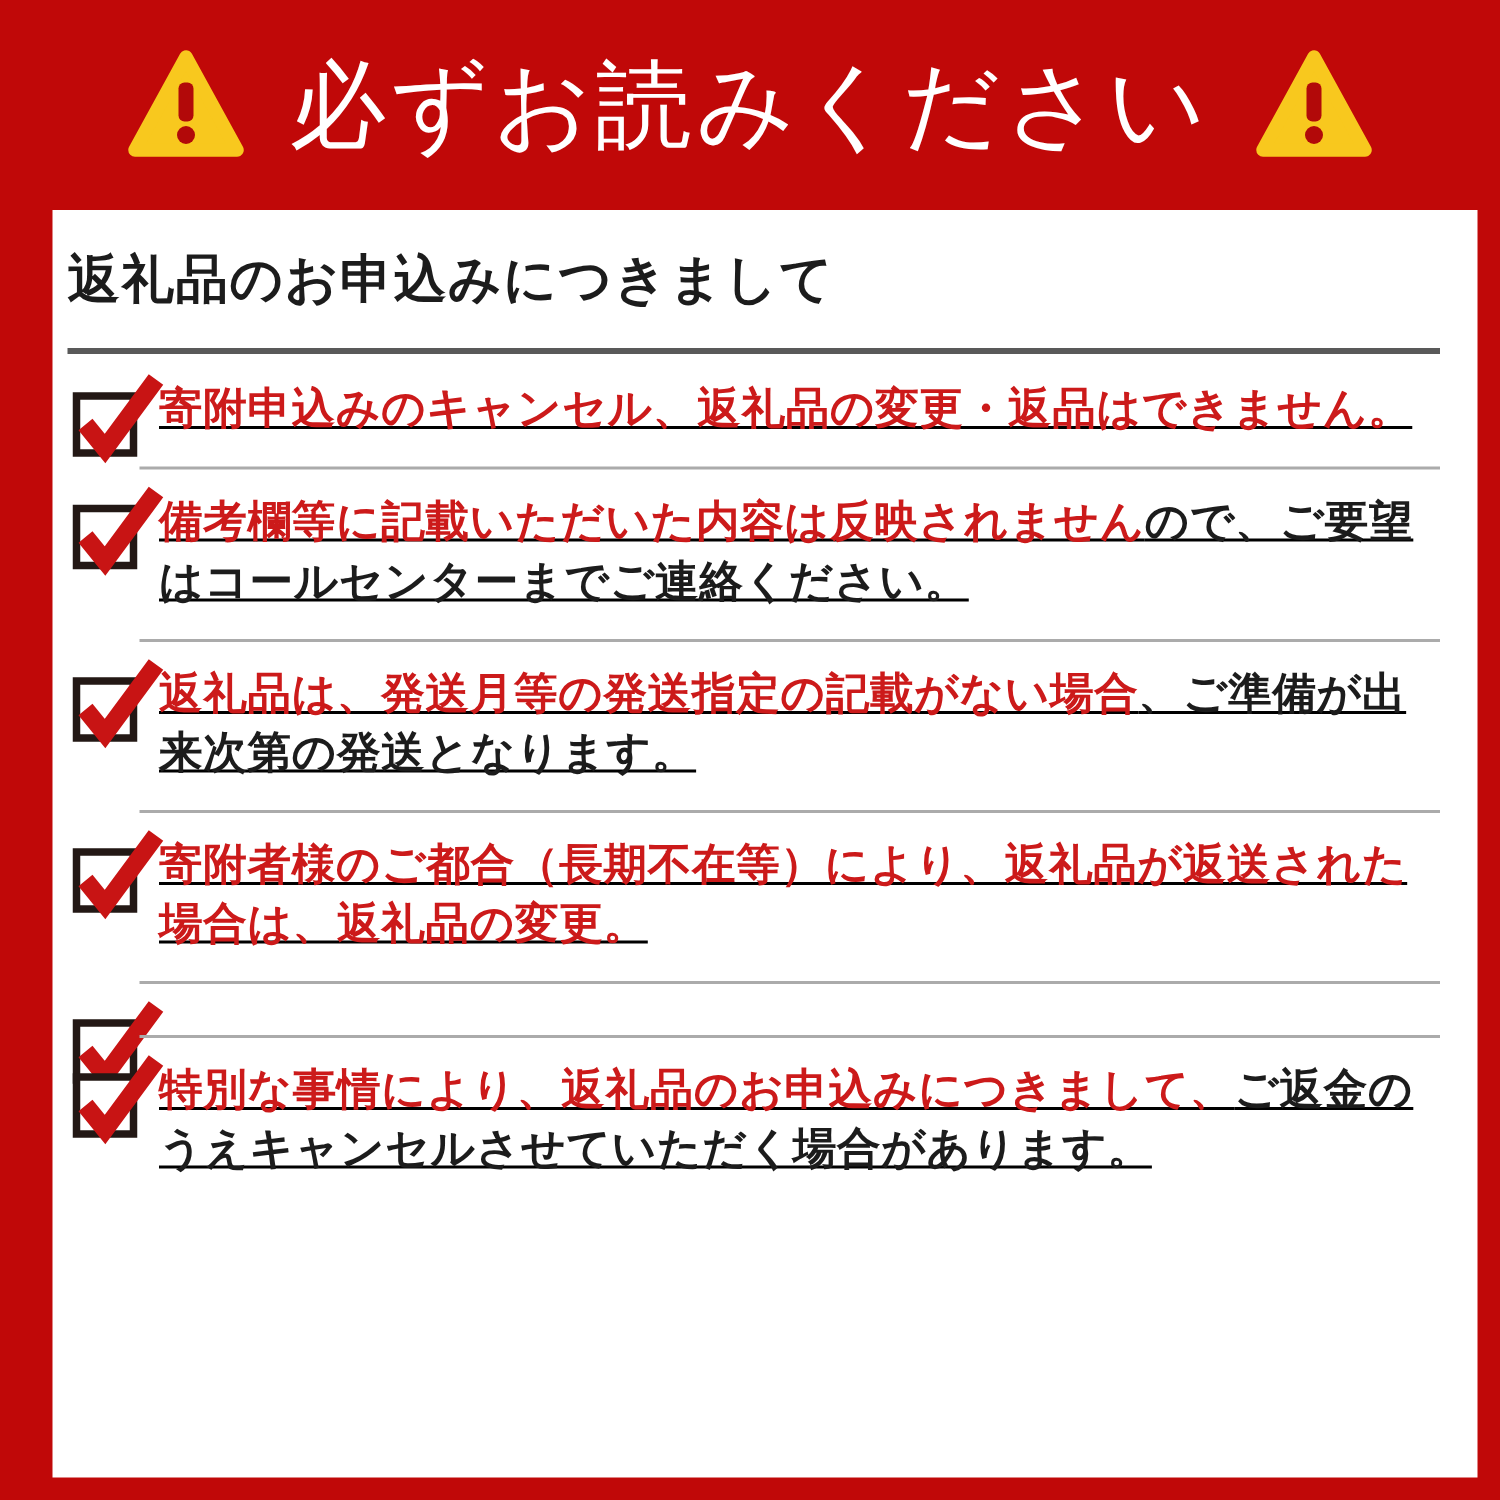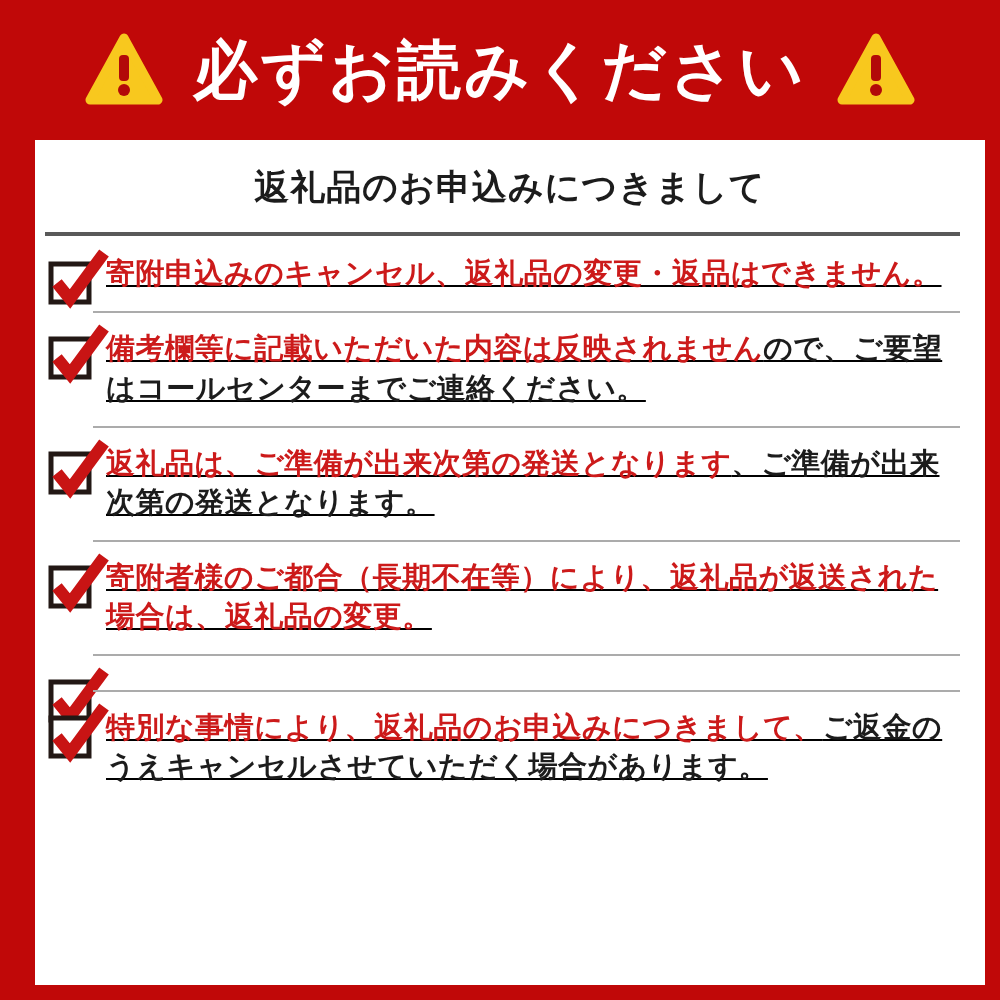--- a/index.html
+++ b/index.html
@@ -7,31 +7,31 @@
     width:1000px;height:1000px;position:relative;
     background:#c00808;
     font-family:"Liberation Sans","DejaVu Sans",sans-serif;
     overflow:hidden;
   }
   
   .header{
     height:140px;display:flex;align-items:center;justify-content:center;gap:30px;
   }
   .header h1{
-    margin:0;color:#ffffff;font-size:64px;font-weight:700;letter-spacing:3px;line-height:1;
+    margin:0;color:#ffffff;font-size:64px;font-weight:400;letter-spacing:3px;line-height:1;
   }
   .tri-icon{width:78px;height:74px;display:block;}
   
   .panel{
     position:absolute;left:35px;right:15px;top:140px;bottom:15px;
     background:#ffffff;box-sizing:border-box;
     padding:0;
   }
   .intro{
-    text-align:center;margin:0;padding:20px 10px 0 10px;
+    margin:0;padding:20px 10px 0 10px;
   }
   .intro p{
     margin:0;font-size:35px;font-weight:bold;color:#1c1c1c;line-height:1.55;letter-spacing:1px;
   }
   .intro-divider{
     border:none;height:4px;background:#595959;margin:18px 25px 0 10px;
   }
   
   ul.checklist{list-style:none;margin:0;padding:0 25px 0 13px;}
   ul.checklist li{
@@ -97,21 +97,21 @@
       <p class="item-text"><span style="color: rgb(204, 26, 26);">備考欄等に記載いただいた内容は反映されません</span><span style="color: rgb(28, 28, 28);">ので、ご要望はコールセンターまでご連絡ください。</span></p>
     </li>
 
     <li>
       <span class="checkbox">
         <svg viewBox="0 0 62 56">
           <rect x="3" y="14" width="38" height="38" fill="#ffffff" stroke="#231815" stroke-width="5"></rect>
           <polyline points="9,33 22,49 56,3" fill="none" stroke="#c81414" stroke-width="12"></polyline>
         </svg>
       </span>
-      <p class="item-text"><span style="color: rgb(204, 26, 26);">返礼品は、ご準備が出来次第の発送となります</span><span style="color: rgb(28, 28, 28);">、ご準備が出来次第の発送となります。</span></p>
+      <p class="item-text"><span style="color: rgb(204, 26, 26);">返礼品は、発送月等の発送指定の記載がない場合</span><span style="color: rgb(28, 28, 28);">、ご準備が出来次第の発送となります。</span></p>
     </li>
 
     <li>
       <span class="checkbox">
         <svg viewBox="0 0 62 56">
           <rect x="3" y="14" width="38" height="38" fill="#ffffff" stroke="#231815" stroke-width="5"></rect>
           <polyline points="9,33 22,49 56,3" fill="none" stroke="#c81414" stroke-width="12"></polyline>
         </svg>
       </span>
       <p class="item-text"><span style="color: rgb(204, 26, 26);">寄附者様のご都合（長期不在等）により、返礼品が返送された場合は、返礼品の変更。</span><span></span></p>

